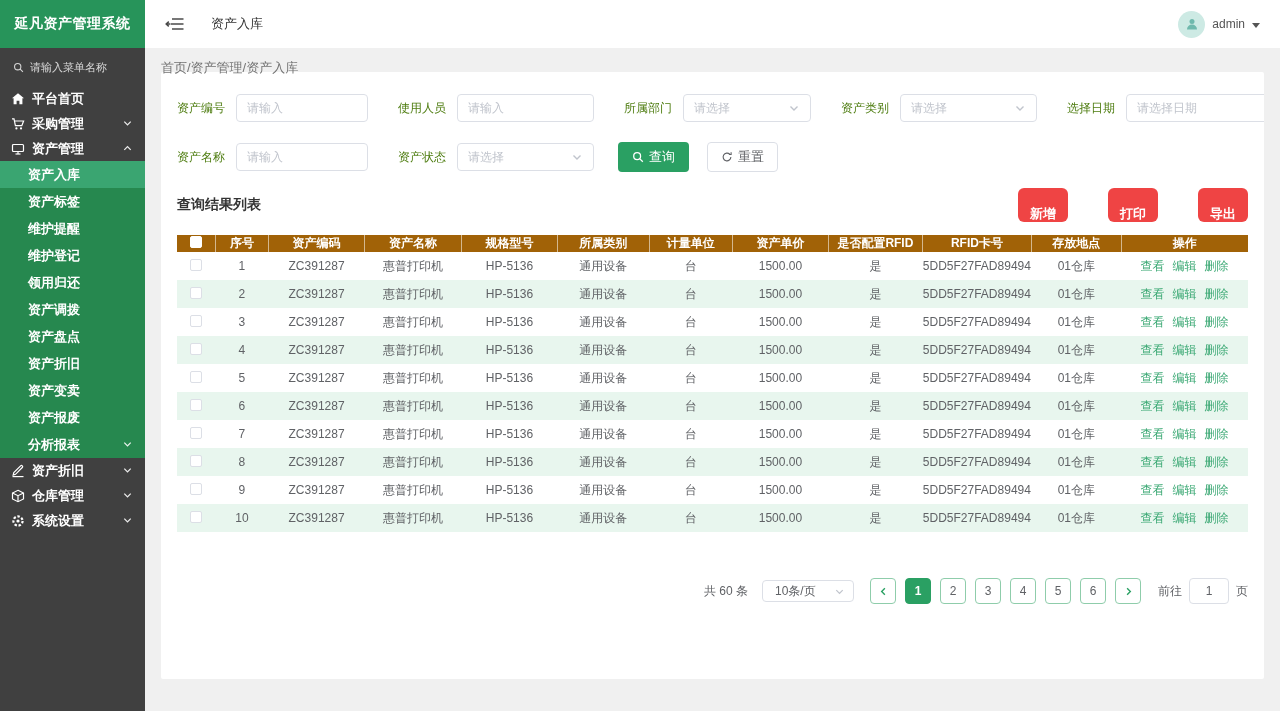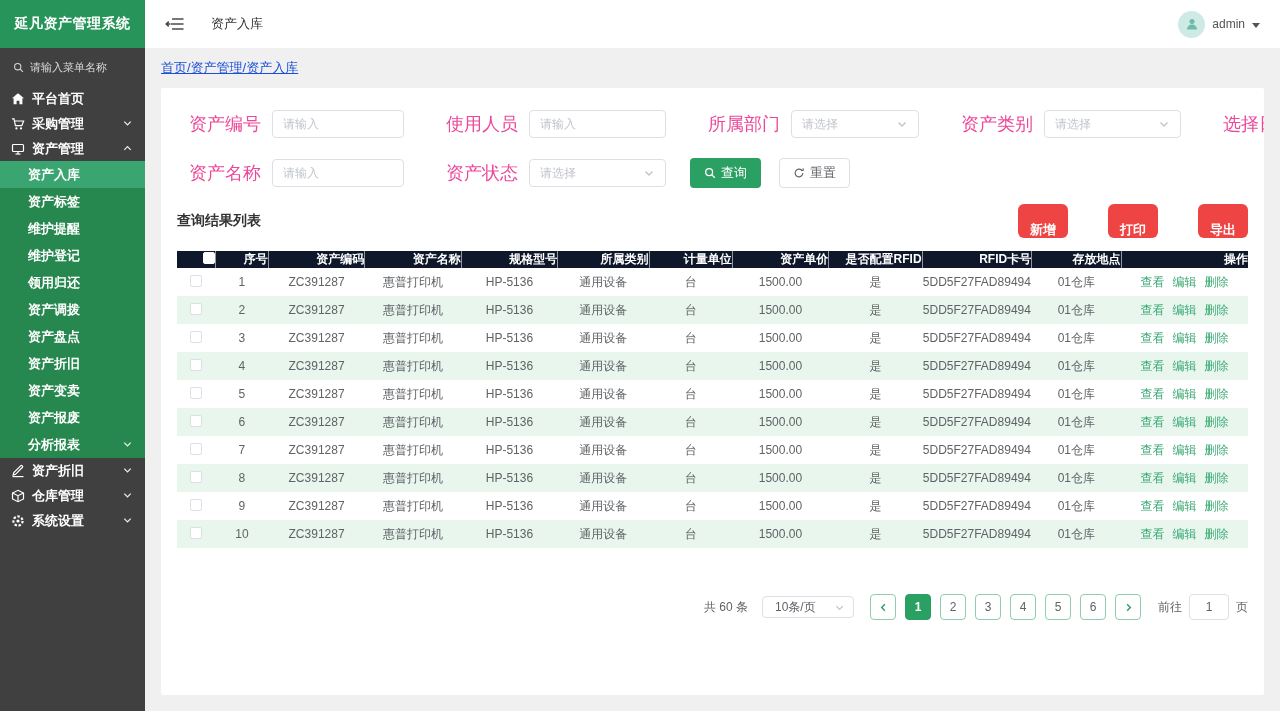--- a/index.html
+++ b/index.html
@@ -33,28 +33,28 @@
   .top-right { margin-left:auto; display:flex; align-items:center; gap:7px; cursor:pointer; }
   .avatar { width:27px; height:27px; border-radius:50%; background:#cdeae4; display:flex;
     align-items:center; justify-content:center; color:#6fb9ad; }
   .avatar svg { width:14px; height:14px; }
   .top-user { font-size:12px; color:#555; }
   .caret { width:0; height:0; border-left:4px solid transparent; border-right:4px solid transparent;
     border-top:5px solid #555; margin-top:2px; }
 
   
   .content { height:663px; background:#f0f0f0; padding:0 16px; }
-  .breadcrumb { height:40px; line-height:40px; font-size:13px; color:#1d4ed8;text-decoration:underline; }
+  .breadcrumb { height:24px; line-height:40px; font-size:13px; color:#737373; }
   .card { background:#fff; border-radius:2px; height:607px; padding:16px; overflow:hidden; }
 
   
   .filter-row { display:flex; align-items:center; }
   .filter-row.r1 { margin-top:6px; margin-bottom:20px; }
   .fgroup { display:flex; align-items:center; margin-right:30px; }
-  .fgroup label { font-size:18px; color:#ec4899; margin-right:11px; white-space:nowrap;margin-left:12px; }
+  .fgroup label { font-size:12px; color:#4d7c0f; margin-right:11px; white-space:nowrap; }
   .ctrl { height:28px; border:1px solid #dcdfe6; border-radius:4px; background:#fff;
     font-size:12px; color:#c0c4cc; display:flex; align-items:center; padding:0 10px; }
   input.ctrl { color:#606266; outline:none; }
   input.ctrl::placeholder { color:#c0c4cc; }
   .w132 { width:132px; } .w136 { width:137px; } .w128 { width:128px; } .w160 { width:160px; }
   .sel { justify-content:space-between; cursor:pointer; }
   .sel svg, .date svg { width:12px; height:12px; color:#c0c4cc; }
   .date { justify-content:space-between; cursor:pointer; }
   .btn { display:inline-flex; align-items:center; justify-content:center; gap:5px; height:30px;
     border-radius:4px; font-size:13px; cursor:pointer; border:1px solid transparent; padding:0 13px; }
@@ -65,21 +65,21 @@
 
   
   .result-bar { display:flex; align-items:center; margin:16px 0 13px; }
   .result-title { font-size:14px; font-weight:bold; color:#333; }
   .rb-actions { margin-left:auto; display:flex; }
   .btn-sm { height:28px; padding:17px 12px; background:#ef4444; color:#fff; font-size:13px;
     border:none; border-radius:6px; cursor:pointer; margin-left:40px; font-weight:bold; }
 
   
   table { width:100%; border-collapse:collapse; table-layout:fixed; font-size:12px; }
-  thead th { background:#0f172a; color:#fff; height:16px; font-weight:bold; text-align:right;
+  thead th { background:#a16207; color:#fff; height:16px; font-weight:bold; text-align:center;
     border-right:1px solid rgba(255,255,255,.55); }
   thead th:last-child { border-right:none; }
   tbody td { height:28px; text-align:center; color:#606266; }
   tbody tr:nth-child(even) { background:#e8f6ee; }
   .cb { width:12px; height:12px; border:1px solid #dcdfe6; border-radius:2px; background:#fff;
     display:inline-block; cursor:pointer; }
   .cb-header { border-color:#fff; }
   .link { color:#3aa873; cursor:pointer; margin:0 4px; white-space:nowrap; }
 
   

